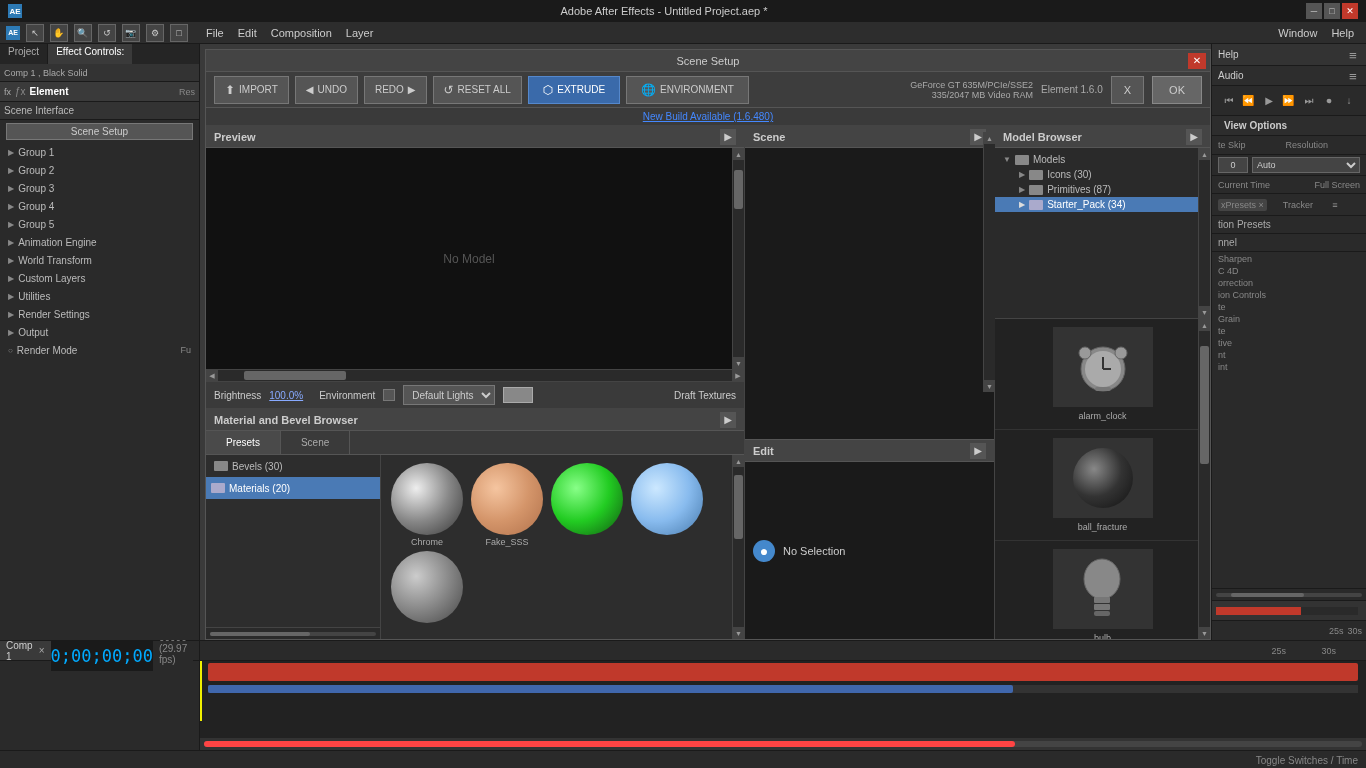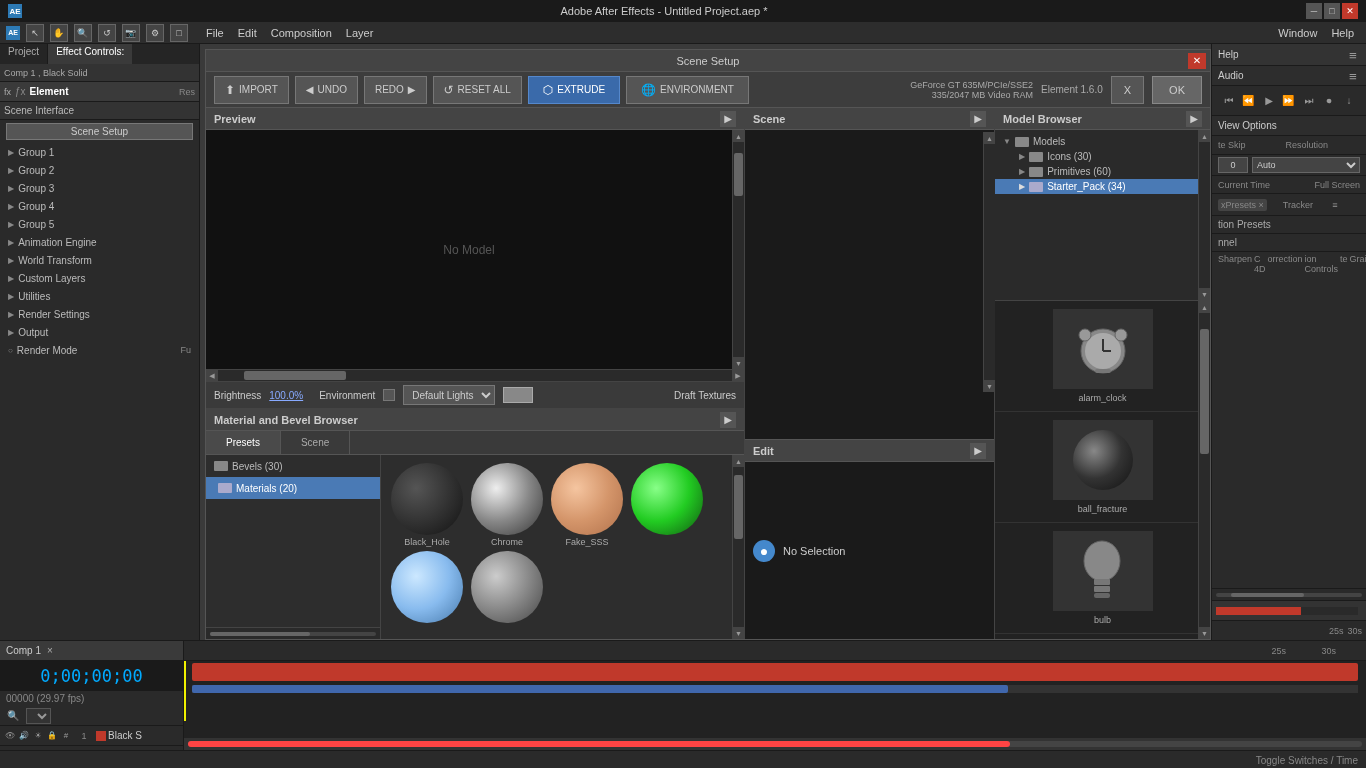--- a/index.html
+++ b/index.html
@@ -162,20 +162,23 @@
             <div>335/2047 MB Video RAM</div>
           </div>
           <div style="font-size:10px; color:#aaa;">
             <span>Element  </span>1.6.0
           </div>
           <div style="height:28px; padding:0 12px; background:#555; border:1px solid #777; color:#ccc; font-size:11px; cursor:pointer; display:flex; align-items:center;">X</div>
           <div style="height:28px; padding:0 16px; background:#666; border:1px solid #888; color:#ccc; font-size:11px; cursor:pointer; display:flex; align-items:center;">OK</div>
         </div>
       </div>
 
+      <div style="height:18px; background:#3a3a3a; display:flex; align-items:center; justify-content:center; border-bottom:1px solid #444;">
+        <span style="color:#4488ff; text-decoration:underline; cursor:pointer; font-size:10px;">New Build Available (1.6.480)</span>
+      </div>
 
       <div style="flex:1; display:flex; overflow:hidden;">
 
         <div style="flex:1; display:flex; flex-direction:column; border-right:1px solid #444;">
 
           <div style="flex:1; display:flex; flex-direction:column;">
             <div style="height:22px; background:#444; display:flex; align-items:center; justify-content:space-between; padding:0 8px; border-bottom:1px solid #555;">
               <span style="font-size:11px; color:#ccc; font-weight:bold;">Preview</span>
               <button style="width:16px; height:16px; background:#555; border:none; color:#ccc; font-size:10px; cursor:pointer;">▶</button>
             </div>
@@ -227,38 +230,34 @@
 
             <div style="flex:1; display:flex; overflow:hidden;">
 
               <div style="width:175px; background:#2d2d2d; border-right:1px solid #444; overflow-y:auto; display:flex; flex-direction:column;">
 
                 <div style="flex:1; position:relative;">
                   <div style="padding:3px 8px; font-size:10px; color:#bbb; display:flex; align-items:center; gap:4px; cursor:pointer; height:22px;">
                     <div style="width:14px; height:10px; background:#888; border-radius:1px;"></div>
                     <span>Bevels (30)</span>
                   </div>
-                  <div style="padding:3px 12px; font-size:10px; color:#fff; background:#4a7ab5; display:flex; align-items:center; gap:4px; cursor:pointer; height:22px;">
+                  <div style="padding:3px 5px; font-size:10px; color:#fff; background:#4a7ab5; display:flex; align-items:center; gap:4px; cursor:pointer; height:22px;">
                     <div style="width:14px; height:10px; background:#aac; border-radius:1px;"></div>
                     <span>Materials (20)</span>
                   </div>
                 </div>
 
                 <div style="height:12px; background:#2a2a2a; border-top:1px solid #444; display:flex; align-items:center;">
                   <div style="flex:1; height:4px; background:#444; border-radius:2px; margin:0 4px; position:relative;">
                     <div style="position:absolute; left:0; width:60%; top:0; bottom:0; background:#666; border-radius:2px;"></div>
                   </div>
                 </div>
               </div>
 
               <div style="flex:1; display:flex; flex-wrap:wrap; align-content:flex-start; gap:4px; padding:8px; overflow-y:auto; background:#2d2d2d;">
-                <div style="width:76px; display:flex; flex-direction:column; align-items:center; gap:2px; cursor:pointer;">
-                  <div style="width:72px; height:72px; border-radius:50%; background:radial-gradient(circle at 35% 35%, #555, #111);"></div>
-                  <span style="font-size:9px; color:#aaa;">Black_Hole</span>
-                </div>
                 <div style="width:76px; display:flex; flex-direction:column; align-items:center; gap:2px; cursor:pointer;">
                   <div style="width:72px; height:72px; border-radius:50%; background:radial-gradient(circle at 35% 35%, #eee, #888, #333);"></div>
                   <span style="font-size:9px; color:#aaa;">Chrome</span>
                 </div>
                 <div style="width:76px; display:flex; flex-direction:column; align-items:center; gap:2px; cursor:pointer;">
                   <div style="width:72px; height:72px; border-radius:50%; background:radial-gradient(circle at 35% 35%, #f5c5a0, #d4956a, #b0704a);"></div>
                   <span style="font-size:9px; color:#aaa;">Fake_SSS</span>
                 </div>
                 <div style="width:76px; display:flex; flex-direction:column; align-items:center; gap:2px; cursor:pointer;">
                   <div style="width:72px; height:72px; border-radius:50%; background:radial-gradient(circle at 35% 35%, #88ff88, #22cc22, #115511);"></div>
@@ -328,21 +327,21 @@
                 <span>Models</span>
               </div>
               <div style="padding:2px 24px; font-size:10px; color:#bbb; display:flex; align-items:center; gap:4px; cursor:pointer;">
                 <span style="font-size:8px; color:#888;">▶</span>
                 <div style="width:14px; height:10px; background:#888; border-radius:1px;"></div>
                 <span>Icons (30)</span>
               </div>
               <div style="padding:2px 24px; font-size:10px; color:#bbb; display:flex; align-items:center; gap:4px; cursor:pointer;">
                 <span style="font-size:8px; color:#888;">▶</span>
                 <div style="width:14px; height:10px; background:#888; border-radius:1px;"></div>
-                <span>Primitives (60)</span>
+                <span>Primitives (87)</span>
               </div>
               <div style="padding:2px 24px; font-size:10px; color:#fff; background:#4a7ab5; display:flex; align-items:center; gap:4px; cursor:pointer;">
                 <span style="font-size:8px; color:#ddd;">▶</span>
                 <div style="width:14px; height:10px; background:#aac; border-radius:1px;"></div>
                 <span>Starter_Pack (34)</span>
               </div>
             </div>
 
             <div style="width:12px; background:#2a2a2a; border-left:1px solid #444; display:flex; flex-direction:column;">
               <div style="height:12px; background:#444; display:flex; align-items:center; justify-content:center; font-size:7px; color:#999;">▲</div>
@@ -417,21 +416,21 @@
       <div style="height:30px; background:#2a2a2a; display:flex; align-items:center; justify-content:center; gap:4px; border-bottom:1px solid #1a1a1a; padding:0 4px;">
         <button style="width:16px; height:16px; background:none; border:none; color:#999; font-size:10px; cursor:pointer;">⏮</button>
         <button style="width:16px; height:16px; background:none; border:none; color:#999; font-size:10px; cursor:pointer;">⏪</button>
         <button style="width:16px; height:16px; background:none; border:none; color:#999; font-size:10px; cursor:pointer;">▶</button>
         <button style="width:16px; height:16px; background:none; border:none; color:#999; font-size:10px; cursor:pointer;">⏩</button>
         <button style="width:16px; height:16px; background:none; border:none; color:#999; font-size:10px; cursor:pointer;">⏭</button>
         <button style="width:16px; height:16px; background:none; border:none; color:#999; font-size:10px; cursor:pointer;">⏺</button>
         <button style="width:16px; height:16px; background:none; border:none; color:#999; font-size:10px; cursor:pointer;">↓</button>
       </div>
 
-      <div style="height:20px; background:#2d2d2d; display:flex; align-items:center; justify-content:space-between; padding:0 6px; border-bottom:1px solid #1a1a1a;">
+      <div style="height:20px; background:#2d2d2d; display:flex; align-items:center; justify-content:space-between; padding:0 12px; border-bottom:1px solid #1a1a1a;font-weight:bold;">
         <span style="font-size:10px; color:#ccc;">View Options</span>
       </div>
       <div style="padding:4px 6px; display:flex; align-items:center; gap:4px; border-bottom:1px solid #1a1a1a;">
         <span style="font-size:9px; color:#888;">te Skip</span>
         <span style="font-size:9px; color:#888; margin-left:4px;padding-left:32px;">Resolution</span>
       </div>
       <div style="padding:2px 6px; display:flex; align-items:center; gap:4px; border-bottom:1px solid #1a1a1a;">
         <input type="text" value="0" style="width: 30px; height: 16px; background: rgb(68, 68, 68); border: 1px solid rgb(102, 102, 102); color: rgb(204, 204, 204); font-size: 9px; text-align: center;">
         <select style="height:16px; background:#444; border:1px solid #666; color:#ccc; font-size:9px; flex:1;">
           <option>Auto</option>
@@ -450,21 +449,21 @@
         <button style="width:12px; height:12px; background:none; border:none; color:#999; font-size:9px; cursor:pointer;">≡</button>
       </div>
 
       <div style="padding:2px 6px; height:18px; display:flex; align-items:center; border-bottom:1px solid #1a1a1a;">
         <span style="font-size:10px; color:#aaa;">tion Presets</span>
       </div>
       <div style="padding:2px 6px; height:18px; display:flex; align-items:center; border-bottom:1px solid #1a1a1a;">
         <span style="font-size:10px; color:#aaa;">nnel</span>
       </div>
 
-      <div style="flex:1; display:flex; overflow:hidden; font-size:9px; color:#888; padding:2px 6px; gap:2px;">
+      <div style="flex:1; display:flex; flex-direction:column; overflow:hidden; font-size:9px; color:#888; padding:2px 6px; gap:2px;">
         <div>Sharpen</div>
         <div>C 4D</div>
         <div>orrection</div>
         <div>ion Controls</div>
         <div>te</div>
         <div>Grain</div>
         <div>te</div>
         <div>tive</div>
         <div>nt</div>
         <div>int</div>
@@ -482,21 +481,21 @@
         <span>25s</span>
         <span>30s</span>
       </div>
     </div>
 
   </div>
 </div>
 
 <div style="height:110px; background:#252525; border-top:1px solid #1a1a1a; display:flex;">
 
-  <div style="width:184px; background:#2a2a2a; border-right:1px solid #1a1a1a; display:flex; flex-direction:column;">
+  <div style="width:200px; background:#2a2a2a; border-right:1px solid #1a1a1a; display:flex; flex-direction:row;">
 
     <div style="height:20px; background:#3a3a3a; display:flex; align-items:center; padding:0 6px; gap:4px; border-bottom:1px solid #1a1a1a;">
       <span style="font-size:10px; color:#ccc;">
         <span>Comp 1</span>
       </span>
       <span style="color:#aaa; cursor:pointer; font-size:10px; margin-left:2px;">×</span>
     </div>
 
     <div style="height:30px; background:#1a1a1a; display:flex; align-items:center; justify-content:center;">
       <span style="color:#00aaff; font-size:17px; font-family:monospace;">0;00;00;00</span>

